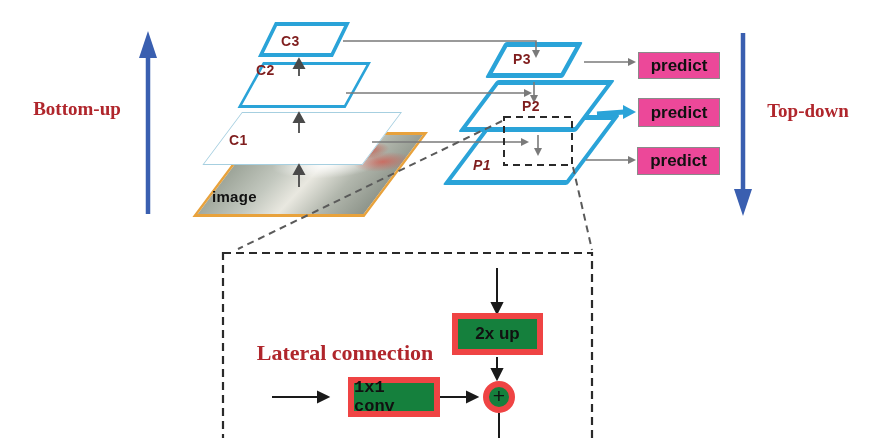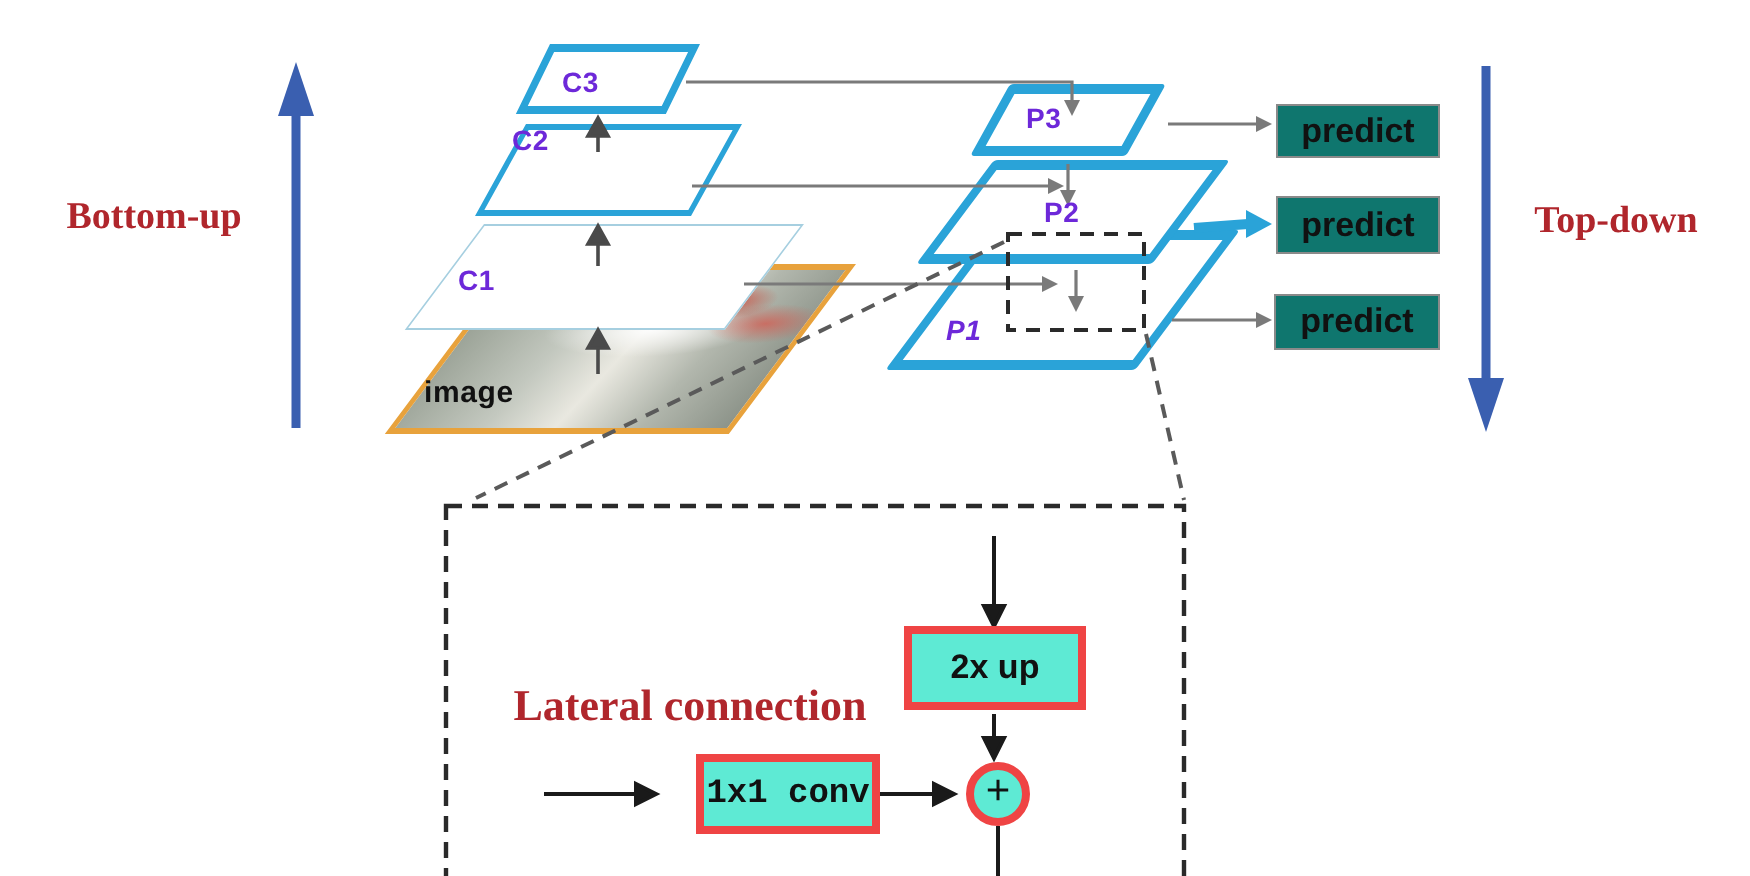--- a/index.html
+++ b/index.html
@@ -22,45 +22,45 @@
       radial-gradient(ellipse 70px 18px at 55% 38%, rgba(255,255,255,.9) 0%, rgba(255,255,255,0) 75%),
       linear-gradient(100deg,#98a094 0%,#c3c8bf 32%,#e9e8e0 52%,#b2b7ad 75%,#8d948a 100%);}
   #layer-c1{left:242px;top:112px;width:160px;height:53px;z-index:2;border:1.5px solid #a6cfe0;}
   #layer-c2{left:263px;top:62px;width:108px;height:46px;z-index:3;border:3px solid #2aa3d8;}
   #layer-c3{left:275px;top:22px;width:75px;height:35px;z-index:4;border:4px solid #2aa3d8;}
   #layer-p1{left:495px;top:115px;width:125px;height:70px;z-index:2;}
   #layer-p2{left:497px;top:80px;width:118px;height:52px;z-index:3;}
   #layer-p3{left:505px;top:42px;width:78px;height:36px;z-index:4;}
 
   
-  .lbl{position:absolute;z-index:7;color:#6d28d9;font-size:14px;font-weight:600;letter-spacing:.3px;}
+  .lbl{position:absolute;z-index:7;color:#7f1d1d;font-size:14px;font-weight:600;letter-spacing:.3px;}
   #lbl-c3{left:281px;top:33px;}
   #lbl-c2{left:256px;top:62px;}
   #lbl-c1{left:229px;top:132px;}
   #lbl-image{left:212px;top:188px;font-size:15px;font-weight:700;color:#111;}
   #lbl-p3{left:513px;top:51px;}
   #lbl-p2{left:522px;top:98px;}
   #lbl-p1{left:473px;top:157px;font-style:italic;}
 
   .pathway-lbl{position:absolute;z-index:7;color:#b0262c;
     font-family:"Liberation Serif",serif;font-weight:700;font-size:19px;}
   #lbl-bottomup{left:12px;top:98px;width:130px;text-align:center;}
   #lbl-topdown{left:752px;top:100px;width:112px;text-align:center;}
   #lbl-lateral{position:absolute;left:243px;top:340px;width:204px;z-index:7;
     color:#b0262c;font-family:"Liberation Serif",serif;font-weight:700;font-size:22px;text-align:center;}
 
   
-  .predict-box{position:absolute;z-index:5;background:#0f766e;border:1.5px solid #8a8a8a;
+  .predict-box{position:absolute;z-index:5;background:#ec4899;border:1.5px solid #8a8a8a;
     display:flex;align-items:center;justify-content:center;
     font-size:17px;font-weight:700;color:#111;}
   #predict-1{left:638px;top:52px;width:80px;height:25px;}
   #predict-2{left:638px;top:98px;width:80px;height:27px;}
   #predict-3{left:637px;top:147px;width:81px;height:26px;}
 
-  .op-box{position:absolute;z-index:7;background:#5eead4;border:4px solid #ef4444;
+  .op-box{position:absolute;z-index:7;background:#15803d;border:6px solid #ef4444;
     display:flex;align-items:center;justify-content:center;
     font-size:17px;font-weight:700;color:#111;box-sizing:border-box;}
   #box-up{left:452px;top:313px;width:91px;height:42px;}
   #box-conv{left:348px;top:377px;width:92px;height:40px;font-family:Liberation Mono, monospace;}
   #op-plus{left:483px;top:381px;width:32px;height:32px;border-radius:50%;
     font-size:21px;font-weight:400;padding-bottom:2px;}
 
   #connector-svg{position:absolute;left:0;top:0;z-index:6;pointer-events:none;}
 </style>
 </head>

